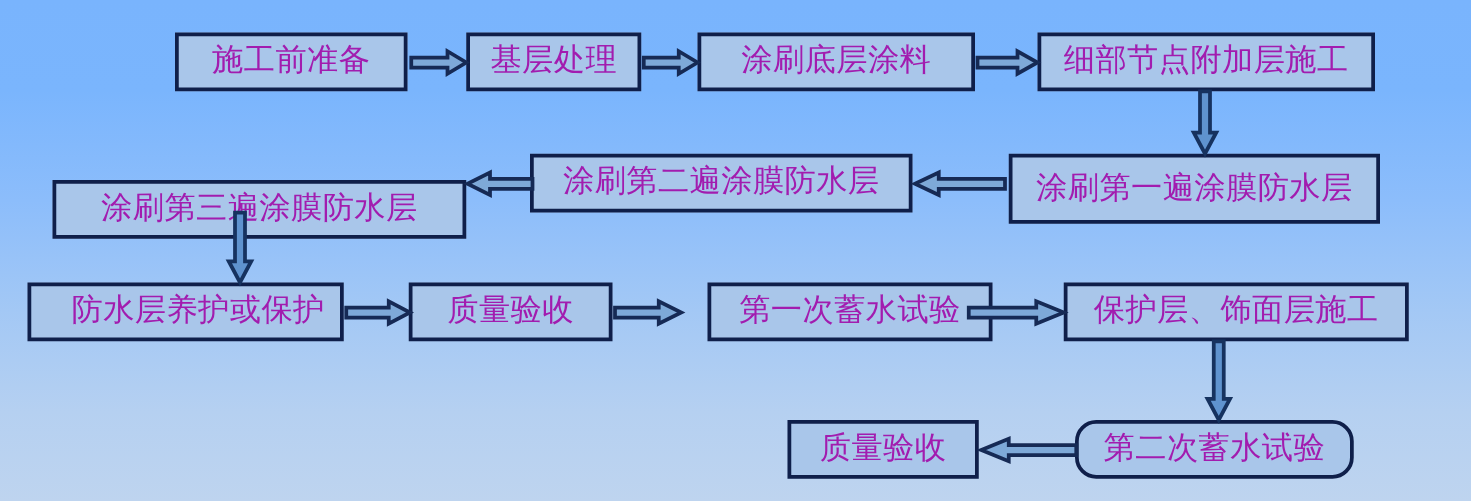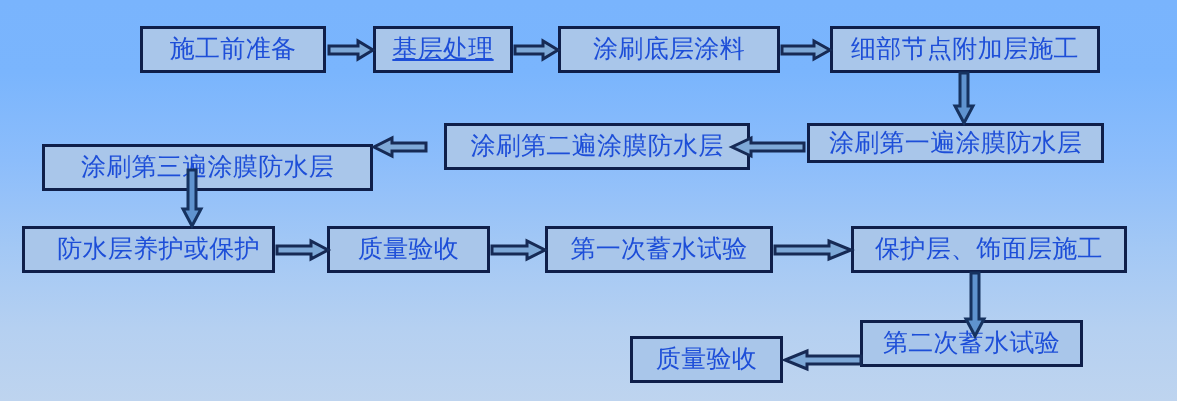--- a/index.html
+++ b/index.html
@@ -24,21 +24,21 @@
         #bed4ef 100%);
   }
   .node {
     position: absolute;
     box-sizing: border-box;
     border: 3px solid #0f1f4a;
     background: #a9c6ea;
     display: flex;
     align-items: center;
     justify-content: center;
-    color: #1d4ed8;
+    color: #a21caf;
     letter-spacing: 0.02em;
     white-space: nowrap;
     line-height: 1;
   }
   .node .label {
     display: block;
     font-size: 25px;
     transform: translateY(-1px);
   }
   .arrow {
@@ -63,61 +63,61 @@
 </style>
 </head>
 <body>
 
 <div id="canvas">
 
   <div class="node" style="left:140px; top:26px; width:186px; height:47px;">
     <span class="label">施工前准备</span>
   </div>
 
-  <div class="node" style="left:373px; top:26px; width:140px; height:47px;text-decoration:underline;">
+  <div class="node" style="left:373px; top:26px; width:140px; height:47px;">
     <span class="label">基层处理</span>
   </div>
 
   <div class="node" style="left:558px; top:26px; width:222px; height:47px;">
     <span class="label">涂刷底层涂料</span>
   </div>
 
   <div class="node" style="left:830px; top:26px; width:270px; height:47px;text-align:right;">
     <span class="label">细部节点附加层施工</span>
   </div>
 
-  <div class="node" style="left:807px; top:123px; width:297px; height:40px;">
+  <div class="node" style="left:807px; top:123px; width:297px; height:56px;">
     <span class="label">涂刷第一遍涂膜防水层</span>
   </div>
 
-  <div class="node" style="left:424px; top:123px; width:306px; height:47px;margin-left:20px;">
+  <div class="node" style="left:424px; top:123px; width:306px; height:47px;">
     <span class="label">涂刷第二遍涂膜防水层</span>
   </div>
 
   <div class="node" style="left:42px; top:123px; width:331px; height:47px;margin-top:21px;">
     <span class="label">涂刷第三遍涂膜防水层</span>
   </div>
 
   <div class="node" style="left:22px; top:226px; width:253px; height:47px;padding-left:20px;">
     <span class="label">防水层养护或保护</span>
   </div>
 
   <div class="node" style="left:327px; top:226px; width:163px; height:47px;">
     <span class="label">质量验收</span>
   </div>
 
-  <div class="node" style="left:545px; top:226px; width:228px; height:47px;">
+  <div class="node" style="left:566px; top:226px; width:228px; height:47px;">
     <span class="label">第一次蓄水试验</span>
   </div>
 
   <div class="node" style="left:851px; top:226px; width:276px; height:47px;">
     <span class="label">保护层、饰面层施工</span>
   </div>
 
-  <div class="node" style="left:860px; top:320px; width:223px; height:47px;">
+  <div class="node" style="left:860px; top:336px; width:223px; height:47px;border-radius:17px;">
     <span class="label">第二次蓄水试验</span>
   </div>
 
   <div class="node" style="left:630px; top:336px; width:153px; height:47px;">
     <span class="label">质量验收</span>
   </div>
 
   <div class="arrow" style="left:328px; top:39px; width:47px; height:22px;">
     <svg width="47" height="22" viewBox="0 0 47 22">
       <path class="abody" d="M1,7 L30,7 L30,2 L45,11 L30,20 L30,15 L1,15 Z"></path>

